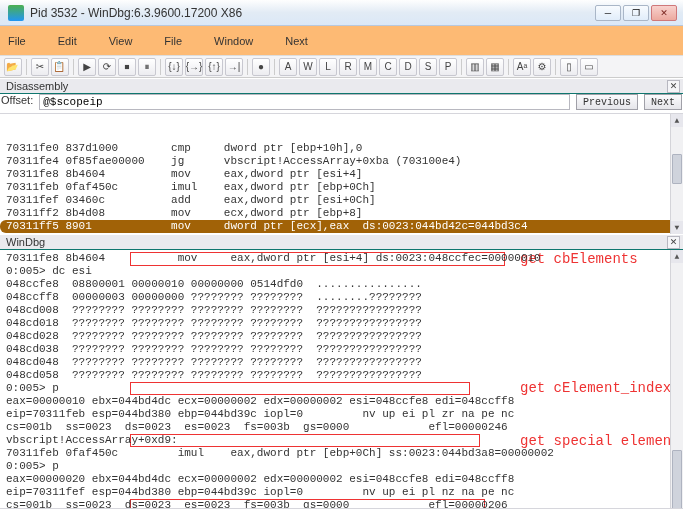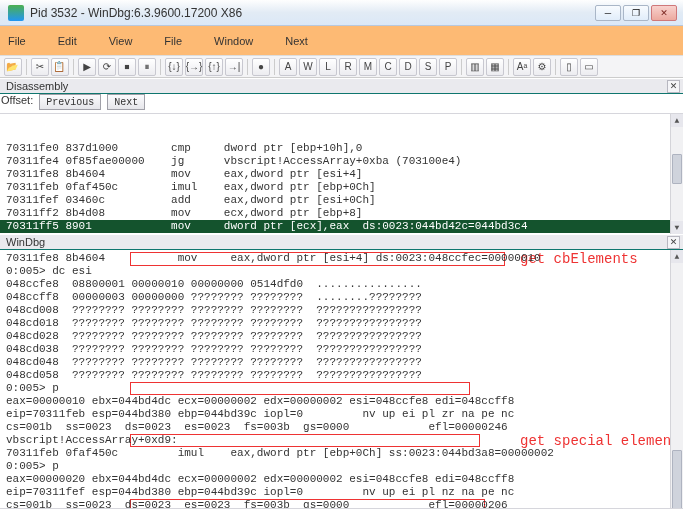--- a/index.html
+++ b/index.html
@@ -17,21 +17,21 @@
   .tsep { width: 1px; height: 16px; background: #ccc; margin: 0 2px; }
   .pane-hdr { height: 16px; background: #eaeaee; border-top: 1px solid #fff; border-bottom: 1px solid #0f766e; padding: 1px 6px; font-size: 11px; color: #333; position: relative; }
   .pane-hdr .xbtn { position: absolute; right: 3px; top: 1px; width: 13px; height: 13px; border: 1px solid #b7b7c0; background: #f5f5f8; font-size: 9px; line-height: 11px; text-align: center; color: #444; }
   .offset-row { height: 20px; background: #fff; display: flex; padding: 0 1px; border-bottom: 1px solid #d6d6dc; gap: 6px; }
   .offset-row label { font-size: 11px; color: #333; }
   .offset-row input { flex: 1; height: 16px; border: 1px solid #b8b8c0; padding: 0 3px; font-family: Consolas, "Courier New", monospace; font-size: 11px; }
   .navbtn { height: 16px; border: 1px solid #a0a0a8; background: linear-gradient(#fbfbfd,#e6e6ea); padding: 0 6px; font-family: Consolas, "Courier New", monospace; font-size: 10px; color: #333; }
   .code { font-family: Consolas, "Courier New", monospace; font-size: 11px; white-space: pre; line-height: 13px; color: #333; background: #fff; overflow: hidden; position: relative; }
   .dasm { padding: 2px 0; height: 120px; }
   .dasm .line { padding: 0 6px; }
-  .sel { background: #14532d; color: #fff; }
+  .sel { background: #a16207; color: #fff; border-radius: 6px; }
   .cmd { padding: 2px 0; height: 274px; position: relative; }
   .cmd .line { padding: 0 6px; position: relative; }
   .redtxt { color: #e33; position: absolute; font-family: Consolas, "Courier New", monospace; font-size: 14px; text-align: right; }
   .hbox1 { position:absolute; left:130px; top:2px; width:375px; height:14px; border:1.5px solid #e33; }
   .hbox2 { position:absolute; left:130px; top:132px; width:340px; height:13px; border:1.5px solid #e33; }
   .hbox3 { position:absolute; left:130px; top:184px; width:350px; height:13px; border:1.5px solid #e33; }
   .hbox4 { position:absolute; left:130px; top:249px; width:355px; height:13px; border:1.5px solid #e33; }
   .vscroll { position: absolute; right: 0; top: 0; bottom: 0; width: 13px; background: #f1f1f3; border-left:1px solid #d4d4d9; }
   .vscroll .thumb { position: absolute; left: 1px; right: 1px; background: #cfd3dc; border:1px solid #aeb3c0; border-radius:1px; }
   .vscroll .arr { position: absolute; left: 0; right: 0; height: 13px; background:#e7e7ed; text-align:center; font-size:8px; line-height:13px; color:#555; }
@@ -96,39 +96,41 @@
   <div class="tbtn">▯</div>
   <div class="tbtn">▭</div>
 </div>
 
 <div class="pane-hdr">
   <span>Disassembly</span>
   <span class="xbtn">✕</span>
 </div>
 <div class="offset-row">
   <label>Offset:</label>
+  <input type="text" value="@$scopeip" style="">
   <button class="navbtn">Previous</button>
   <button class="navbtn">Next</button>
 </div>
 <div class="code dasm" id="dasm">
   <div class="line">70311fe0 837d1000        cmp     dword ptr [ebp+10h],0</div><div class="line">70311fe4 0f85fae00000    jg      vbscript!AccessArray+0xba (703100e4)</div><div class="line">70311fe8 8b4604          mov     eax,dword ptr [esi+4]</div><div class="line">70311feb 0faf450c        imul    eax,dword ptr [ebp+0Ch]</div><div class="line">70311fef 03460c          add     eax,dword ptr [esi+0Ch]</div><div class="line">70311ff2 8b4d08          mov     ecx,dword ptr [ebp+8]</div><div class="line sel">70311ff5 8901            mov     dword ptr [ecx],eax  ds:0023:044bd42c=044bd3c4</div><div class="line">70311ff7 8b4518          mov     eax,dword ptr [ebp+18h]</div><div class="vscroll">
     <div class="arr" style="top:0">▲</div>
     <div class="thumb" style="top:40px;height:30px"></div>
     <div class="arr" style="bottom:0">▼</div>
   </div>
 </div>
 
 <div class="pane-hdr">
   <span>WinDbg</span>
   <span class="xbtn">✕</span>
 </div>
 <div class="code cmd" id="cmd">
   <div class="hbox1"></div>
   <span class="redtxt" style="left:520px;top:3px">get cbElements</span>
   <div class="hbox2"></div>
+  <span class="redtxt" style="left:520px;top:132px">get cElement_index</span>
   <div class="hbox3"></div>
   <span class="redtxt" style="left:520px;top:185px">get special element addr</span>
   <div class="hbox4"></div>
 
   <div class="vscroll">
     <div class="arr" style="top:0">▲</div>
     <div class="thumb" style="bottom:14px;height:60px"></div>
     <div class="arr" style="bottom:0">▼</div>
   </div>
   

